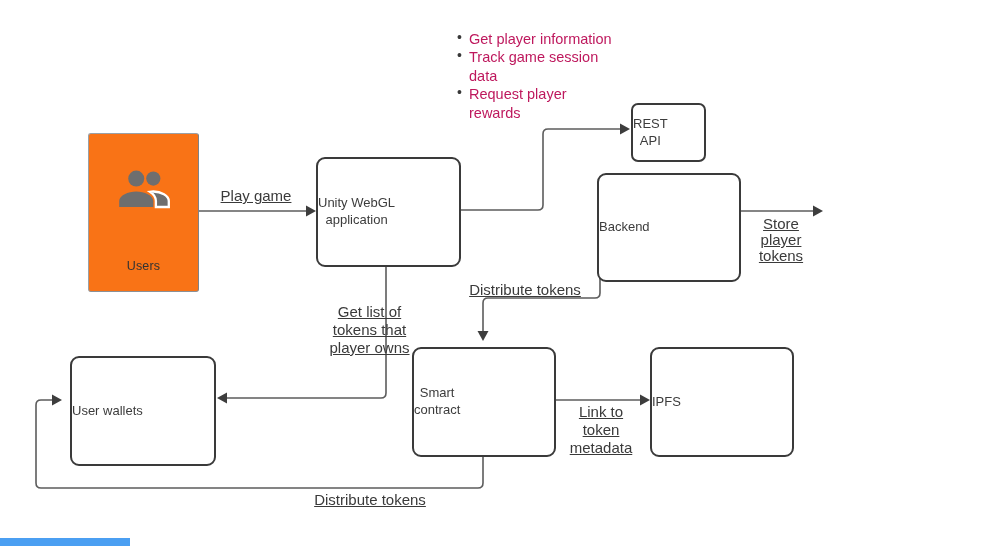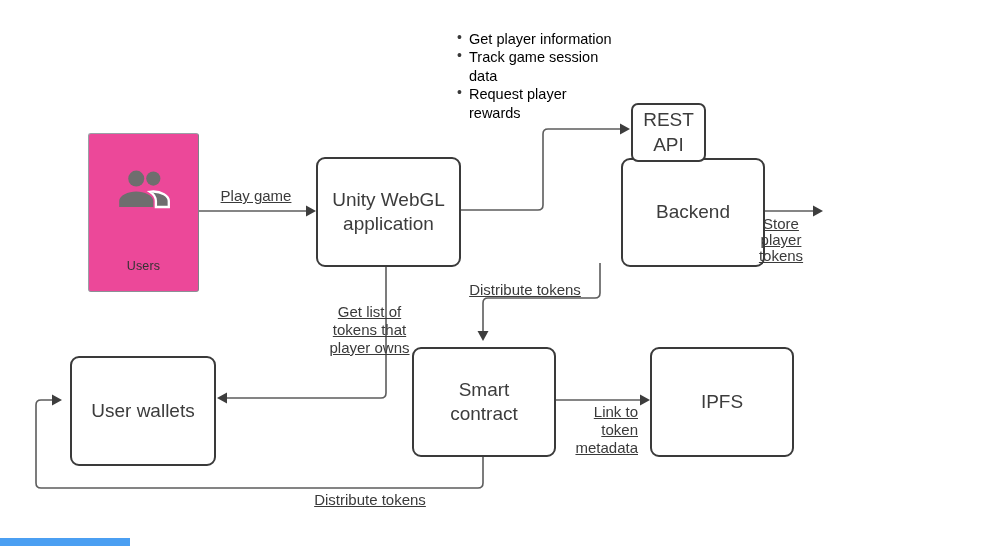--- a/index.html
+++ b/index.html
@@ -4,42 +4,42 @@
 <style>
   html,body{margin:0;padding:0;background:#fff;}
   #canvas{
     position:relative;width:1000px;height:546px;background:#ffffff;
     font-family:"Liberation Sans","DejaVu Sans",sans-serif;overflow:hidden;
   }
   svg.wires{position:absolute;left:0;top:0;z-index:1;}
   .node{
     position:absolute;z-index:2;background:#fff;
     border:2px solid #3a3a3a;border-radius:9px;
-    display:flex;align-items:center;justify-content:center;
-    text-align:center;color:#3c3c3c;font-size:19px;line-height:1.28;
+    display:flex;align-items:center;
+    text-align:center;color:#3c3c3c;font-size:13px;line-height:1.28;
     white-space:pre-line;
   }
   .edge-label{
     position:absolute;z-index:3;color:#3a3a3a;font-size:15px;line-height:1.2;
     text-align:center;white-space:pre-line;text-decoration:underline;
   }
   .users-card{
     position:absolute;left:88px;top:133px;width:109px;height:157px;z-index:2;
     border:1.5px solid #9aa0a6;border-right-color:#7d8288;border-bottom-color:#8b9096;
-    border-radius:3px;background:#ec4899;
+    border-radius:3px;background:#f97316;
   }
   .users-icon{position:absolute;left:24px;top:26px;width:62px;height:62px;}
   .users-label{
     position:absolute;left:0;right:0;top:125px;text-align:center;
     font-size:12.5px;color:#333;letter-spacing:.2px;
   }
   .api-notes{position:absolute;left:455px;top:30px;width:190px;z-index:3;}
   .api-notes ul{margin:0;padding:0;list-style:none;}
   .api-notes li{
-    position:relative;padding-left:14px;color:#000000;font-size:14.5px;
+    position:relative;padding-left:14px;color:#be185d;font-size:14.5px;
     line-height:1.27;white-space:pre-line;
   }
   .api-notes li::before{
     content:"\2022";position:absolute;left:2px;top:-1px;color:#383838;font-size:14px;
   }
   .progress-bar{
     position:absolute;left:0;bottom:0;height:8px;width:130px;
     background:#4b9ff2;z-index:4;
   }
 </style>
@@ -91,21 +91,21 @@
   <div class="node" style="left:316px;top:157px;width:141px;height:106px;">
     <span>Unity WebGL
 application</span>
   </div>
 
   <div class="node" style="left:631px;top:103px;width:71px;height:55px;z-index:3;border-radius:7px;">
     <span>REST
 API</span>
   </div>
 
-  <div class="node" style="left:597px;top:158px;width:140px;height:105px;margin-left:24px;">
+  <div class="node" style="left:597px;top:173px;width:140px;height:105px;">
     <span>Backend</span>
   </div>
 
 
   <div class="node" style="left:412px;top:347px;width:140px;height:106px;">
     <span>Smart
 contract</span>
   </div>
 
   <div class="node" style="left:650px;top:347px;width:140px;height:106px;">
@@ -131,21 +131,21 @@
   <div class="edge-label" style="left:752px;top:216px;width:58px;line-height:1.07;">Store
 player
 tokens</div>
 
   <div class="edge-label" style="left:460px;top:281px;width:130px;">Distribute tokens</div>
 
   <div class="edge-label" style="left:290px;top:303px;width:95px;margin-left:32px;">Get list of
 tokens that
 player owns</div>
 
-  <div class="edge-label" style="left:564px;top:403px;width:74px;text-align:right;">Link to
+  <div class="edge-label" style="left:564px;top:403px;width:74px;">Link to
 token
 metadata</div>
 
   <div class="edge-label" style="left:305px;top:491px;width:130px;">Distribute tokens</div>
 
   <div class="progress-bar" style="width: 130px;"></div>
 
 </div>
 
 </body></html>

